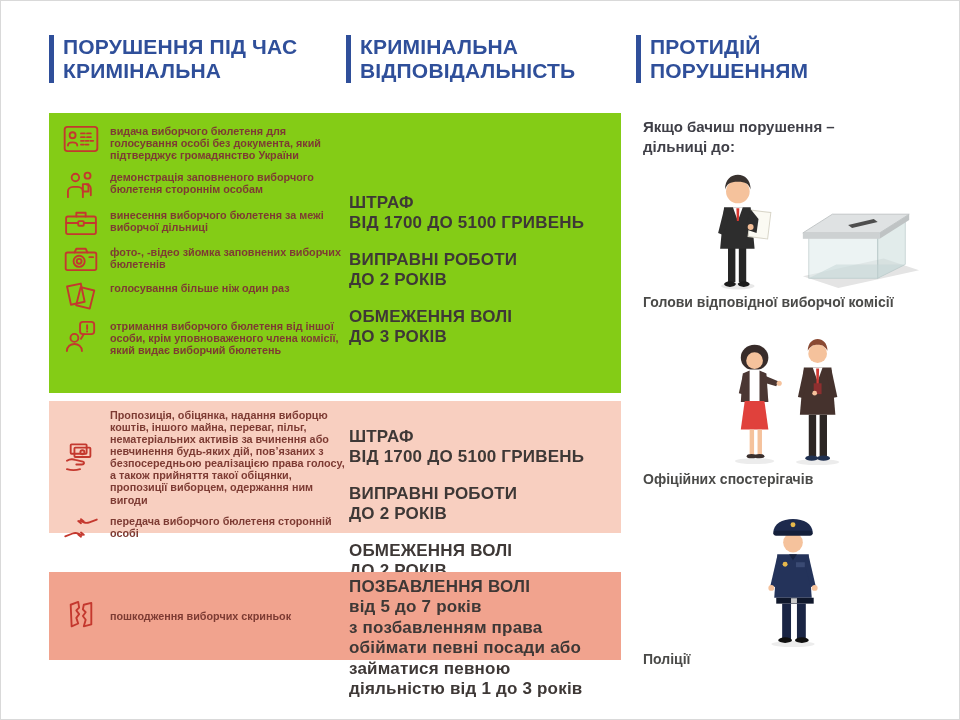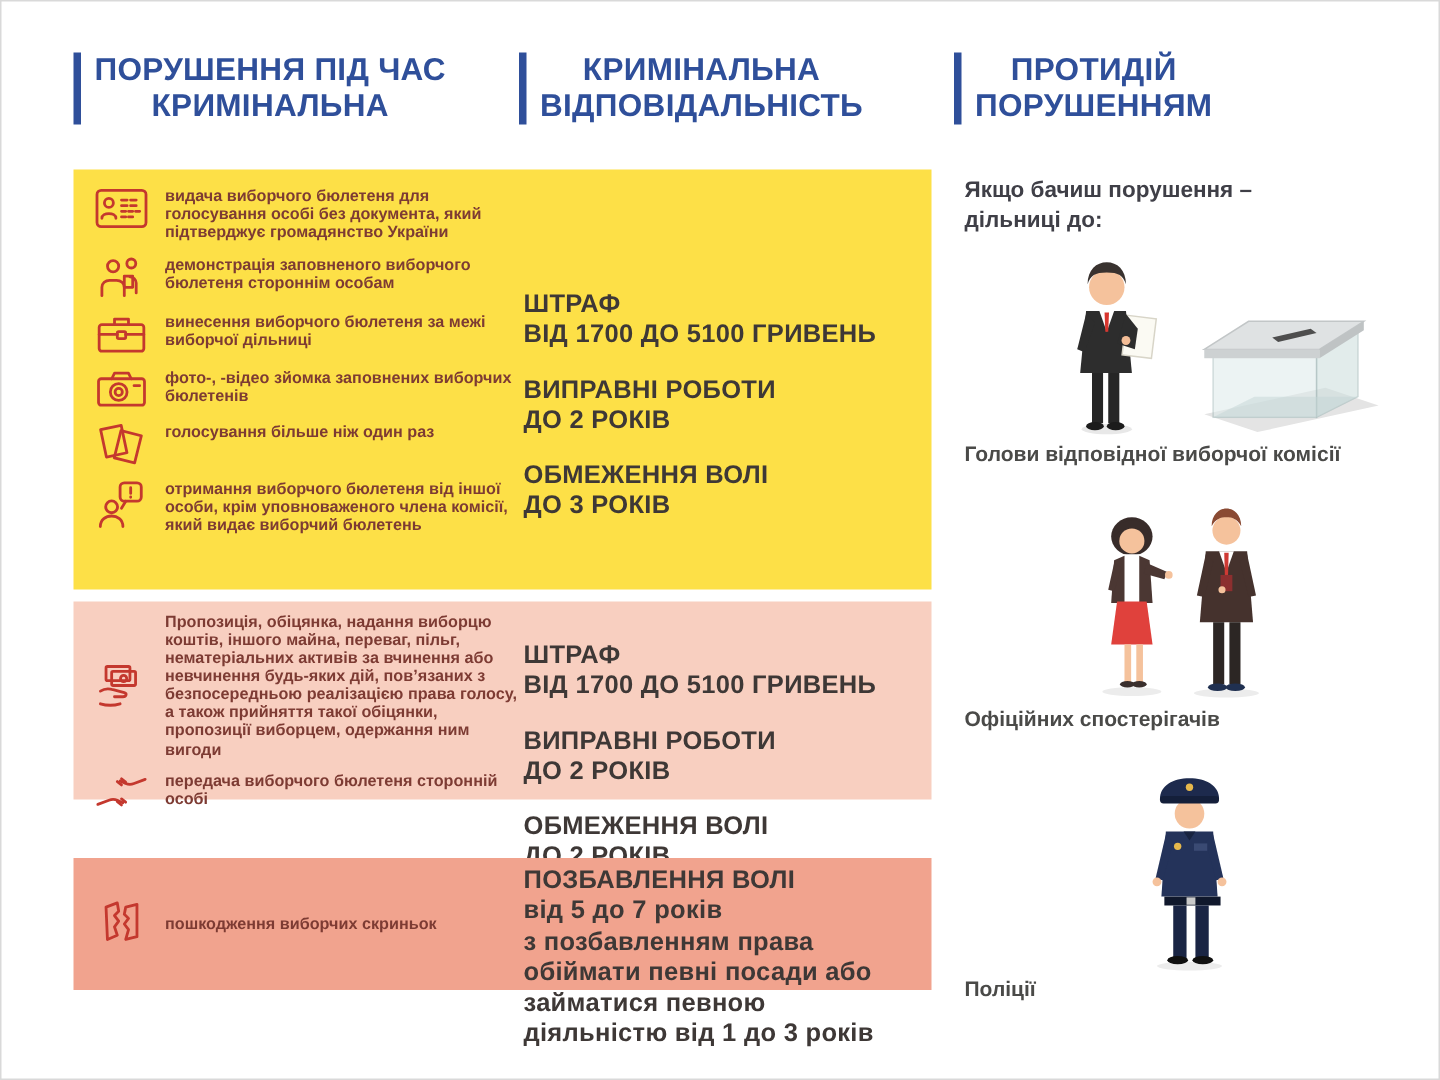--- a/index.html
+++ b/index.html
@@ -2,27 +2,27 @@
 <html><head>
 <meta charset="utf-8">
 <style>
   html,body{margin:0;padding:0;background:#fff;}
   .canvas{
     position:relative;width:958px;height:718px;background:#ffffff;
     border:1px solid #d9d9d9;overflow:hidden;
     font-family:"Liberation Sans","DejaVu Sans",sans-serif;
   }
   
-  .col-header{position:absolute;top:34px;display:flex;gap:9px;text-align:center;}
+  .col-header{position:absolute;top:34px;display:flex;gap:9px;}
   .col-header .accent{width:5px;background:#2f4f9a;}
   .hlines{color:#2f4f9a;font-weight:bold;font-size:21px;line-height:24px;letter-spacing:.2px;}
   #hdr1{left:48px;} #hdr2{left:345px;} #hdr3{left:635px;}
   
   .block{position:absolute;left:48px;width:572px;}
-  .b1{top:112px;height:280px;background:#fde047;}
+  .b1{top:112px;height:280px;background:#84cc16;}
   .b2{top:400px;height:132px;background:#f8cfc0;}
   .b3{top:571px;height:88px;background:#f1a38e;}
   .viol-col{position:absolute;left:12px;top:12px;width:292px;display:flex;flex-direction:column;gap:10px;}
   .vrow{display:flex;gap:9px;}
   .b2 .vrow{align-items:center;}
   .b3 .viol-col{top:50%;transform:translateY(-50%);}
   .b3 .vrow{align-items:center;}
   .vicon{flex:0 0 40px;display:flex;justify-content:center;align-items:flex-start;}
   .b2 .vicon,.b3 .vicon{align-items:center;}
   .vicon svg{stroke:#c4382e;fill:none;stroke-width:2;stroke-linecap:round;stroke-linejoin:round;display:block;}

